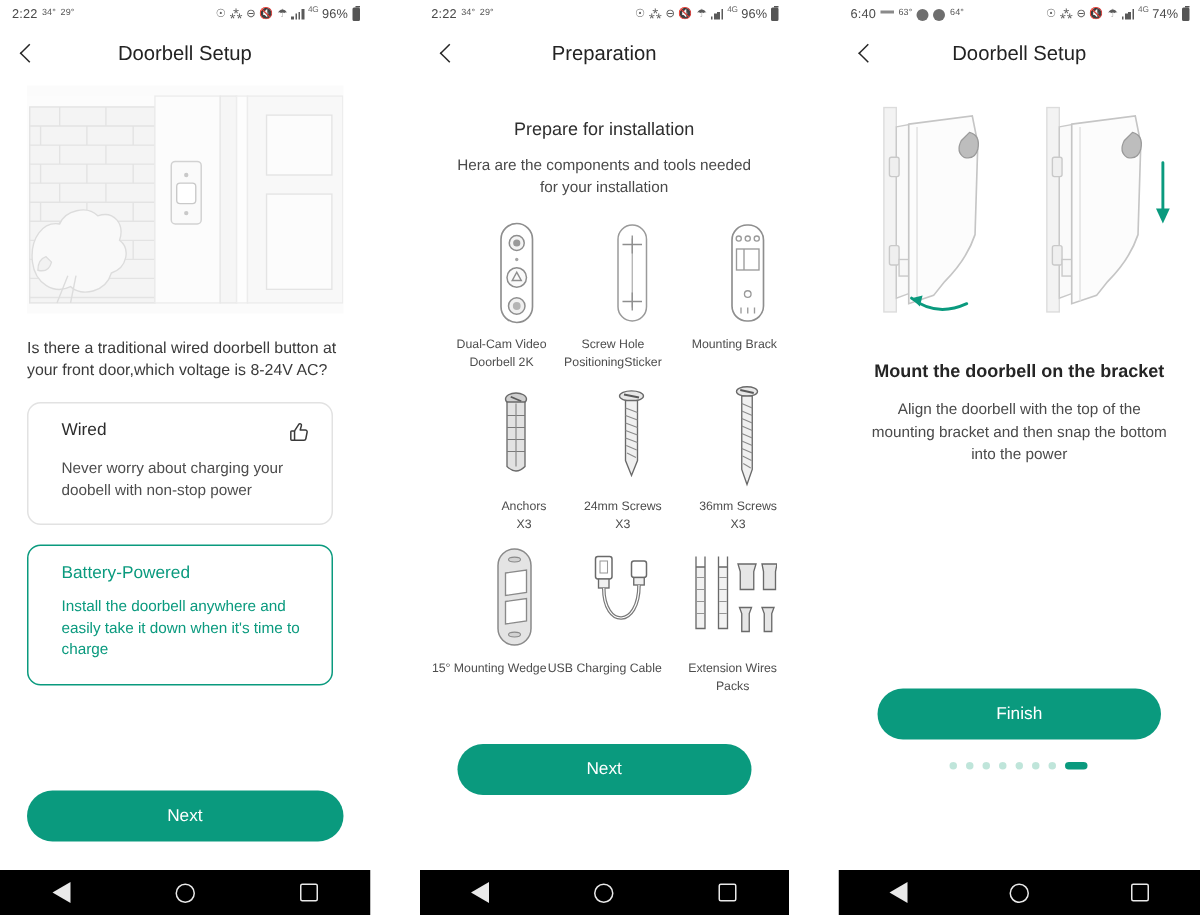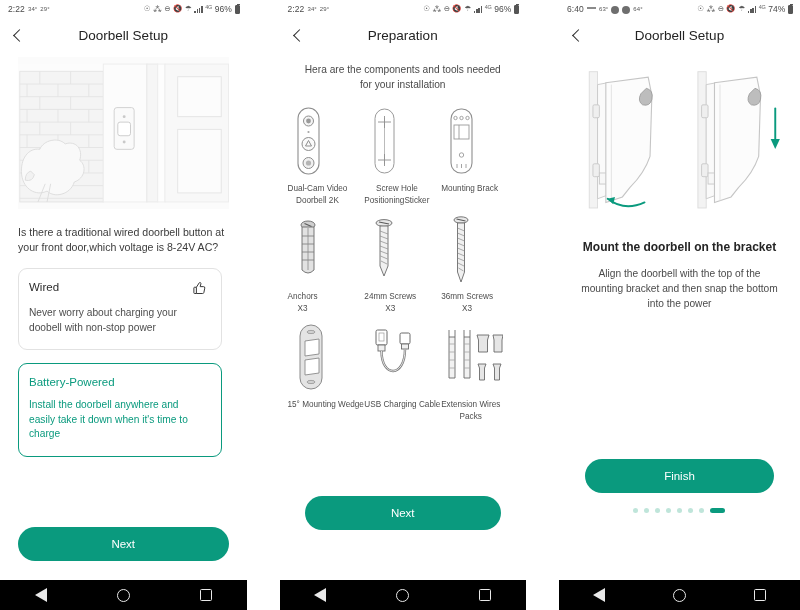--- a/index.html
+++ b/index.html
@@ -115,21 +115,21 @@
   .question {
     margin: 16px 18px 0 18px;
     font-size: 10.6px;
     line-height: 15px;
     color: #3b3b3b;
   }
   .opt-card {
     margin: 13px 25px 0 18px;
     border: 1px solid #e2e2e2;
     border-radius: 9px;
-    padding: 12px 14px 14px 10px;
+    padding: 12px 14px 14px 22px;
     background: #fff;
     cursor: pointer;
   }
   .opt-card.selected {
     border: 1.5px solid #0a9a7e;
   }
   .opt-head {
     display: flex; align-items: flex-start; justify-content: space-between;
   }
   .opt-title { font-size: 11.5px; color: #2c2c2c; }
@@ -169,21 +169,21 @@
     line-height: 15px;
     color: #4a4a4a;
     margin: 10px 22px 0 22px;
   }
   .grid {
     margin: 12px 8px 0 8px;
     display: grid;
     grid-template-columns: repeat(3, 1fr);
     row-gap: 6px;
   }
-  .cell { display: flex; flex-direction: column; align-items: flex-start; }
+  .cell { display: flex; flex-direction: column; align-items: flex-end; }
   .cell .art { height: 74px; display: flex; align-items: center; justify-content: center; }
   .cell .cap {
     margin-top: 5px;
     text-align: center;
     font-size: 8.2px;
     line-height: 11.5px;
     color: #4d4d4d;
     max-width: 84px;
   }
 
@@ -401,20 +401,21 @@
     </div>
 
     <div class="titlebar">
       <div class="back-btn">
         <span class="chev"></span>
       </div>
       <div class="screen-title">Preparation</div>
     </div>
 
     <div class="body">
+      <div class="prep-title">Prepare for installation</div>
       <div class="prep-sub">Hera are the components and tools needed for your installation</div>
 
       <div class="grid">
 
         <div class="cell">
           <div class="art">
             <svg width="40" height="70" viewBox="0 0 40 70">
               <rect x="10" y="2" width="21" height="66" rx="10.5" fill="#fff" stroke="#8e8e8e" stroke-width="1.1"></rect>
               <circle cx="20.5" cy="15" r="5" fill="#f4f4f4" stroke="#8e8e8e" stroke-width="1"></circle>
               <circle cx="20.5" cy="15" r="2.4" fill="#9a9a9a"></circle>

